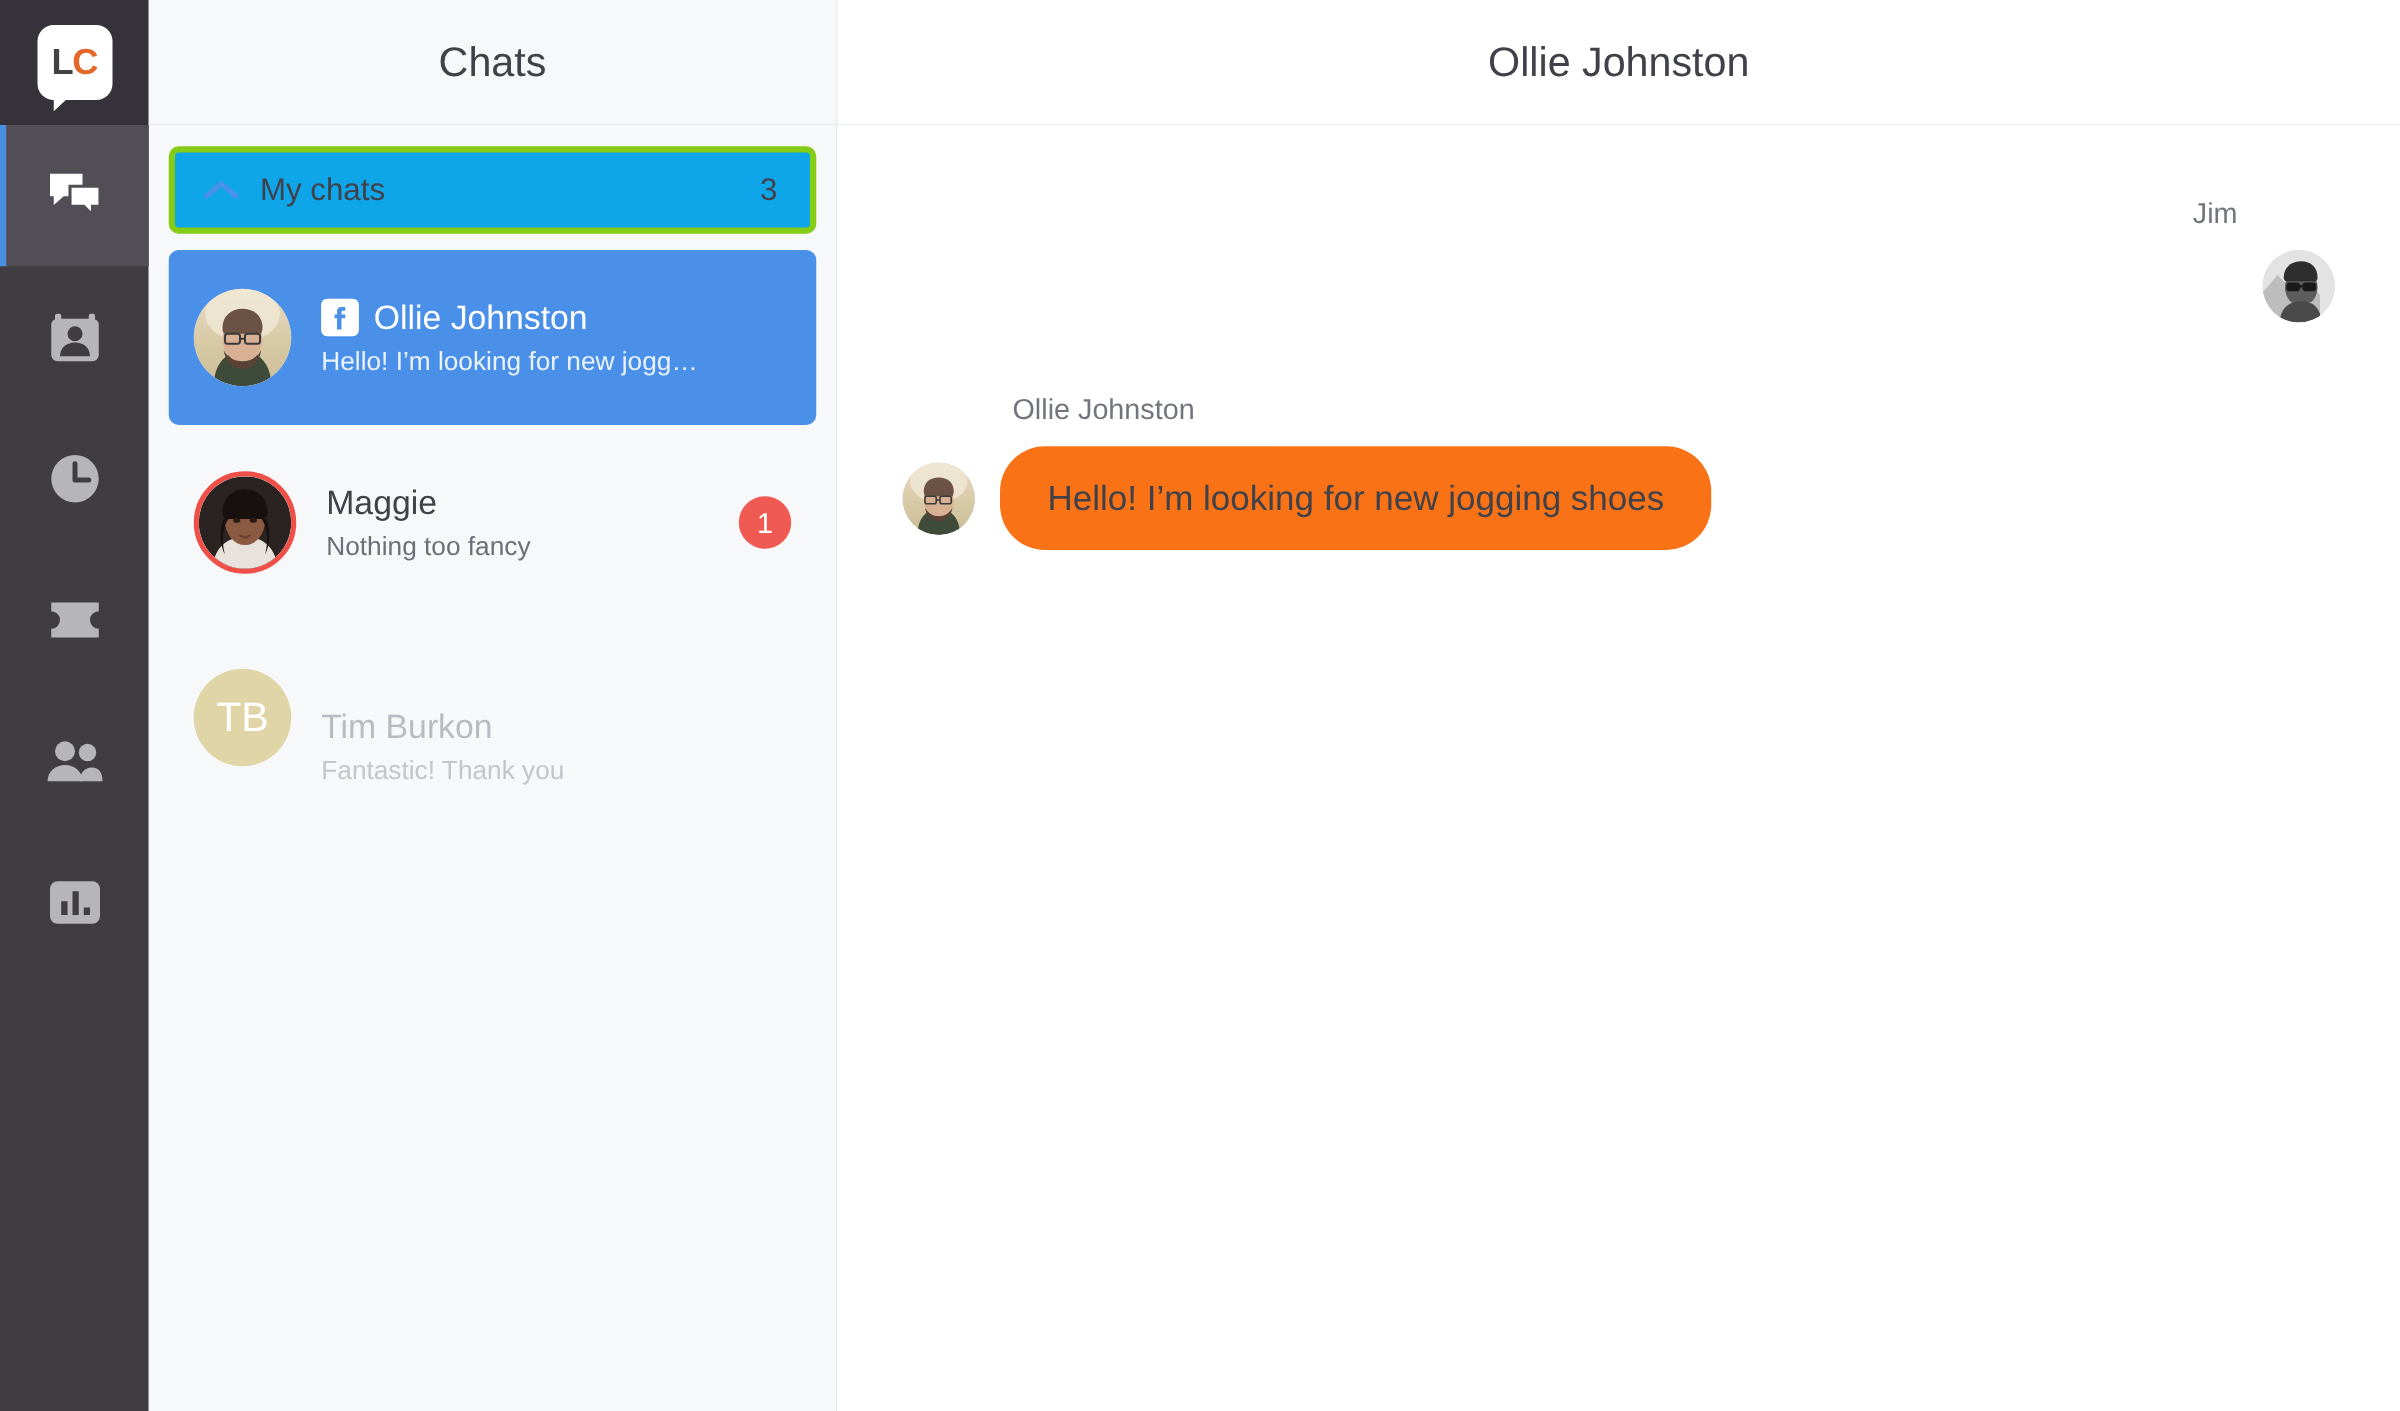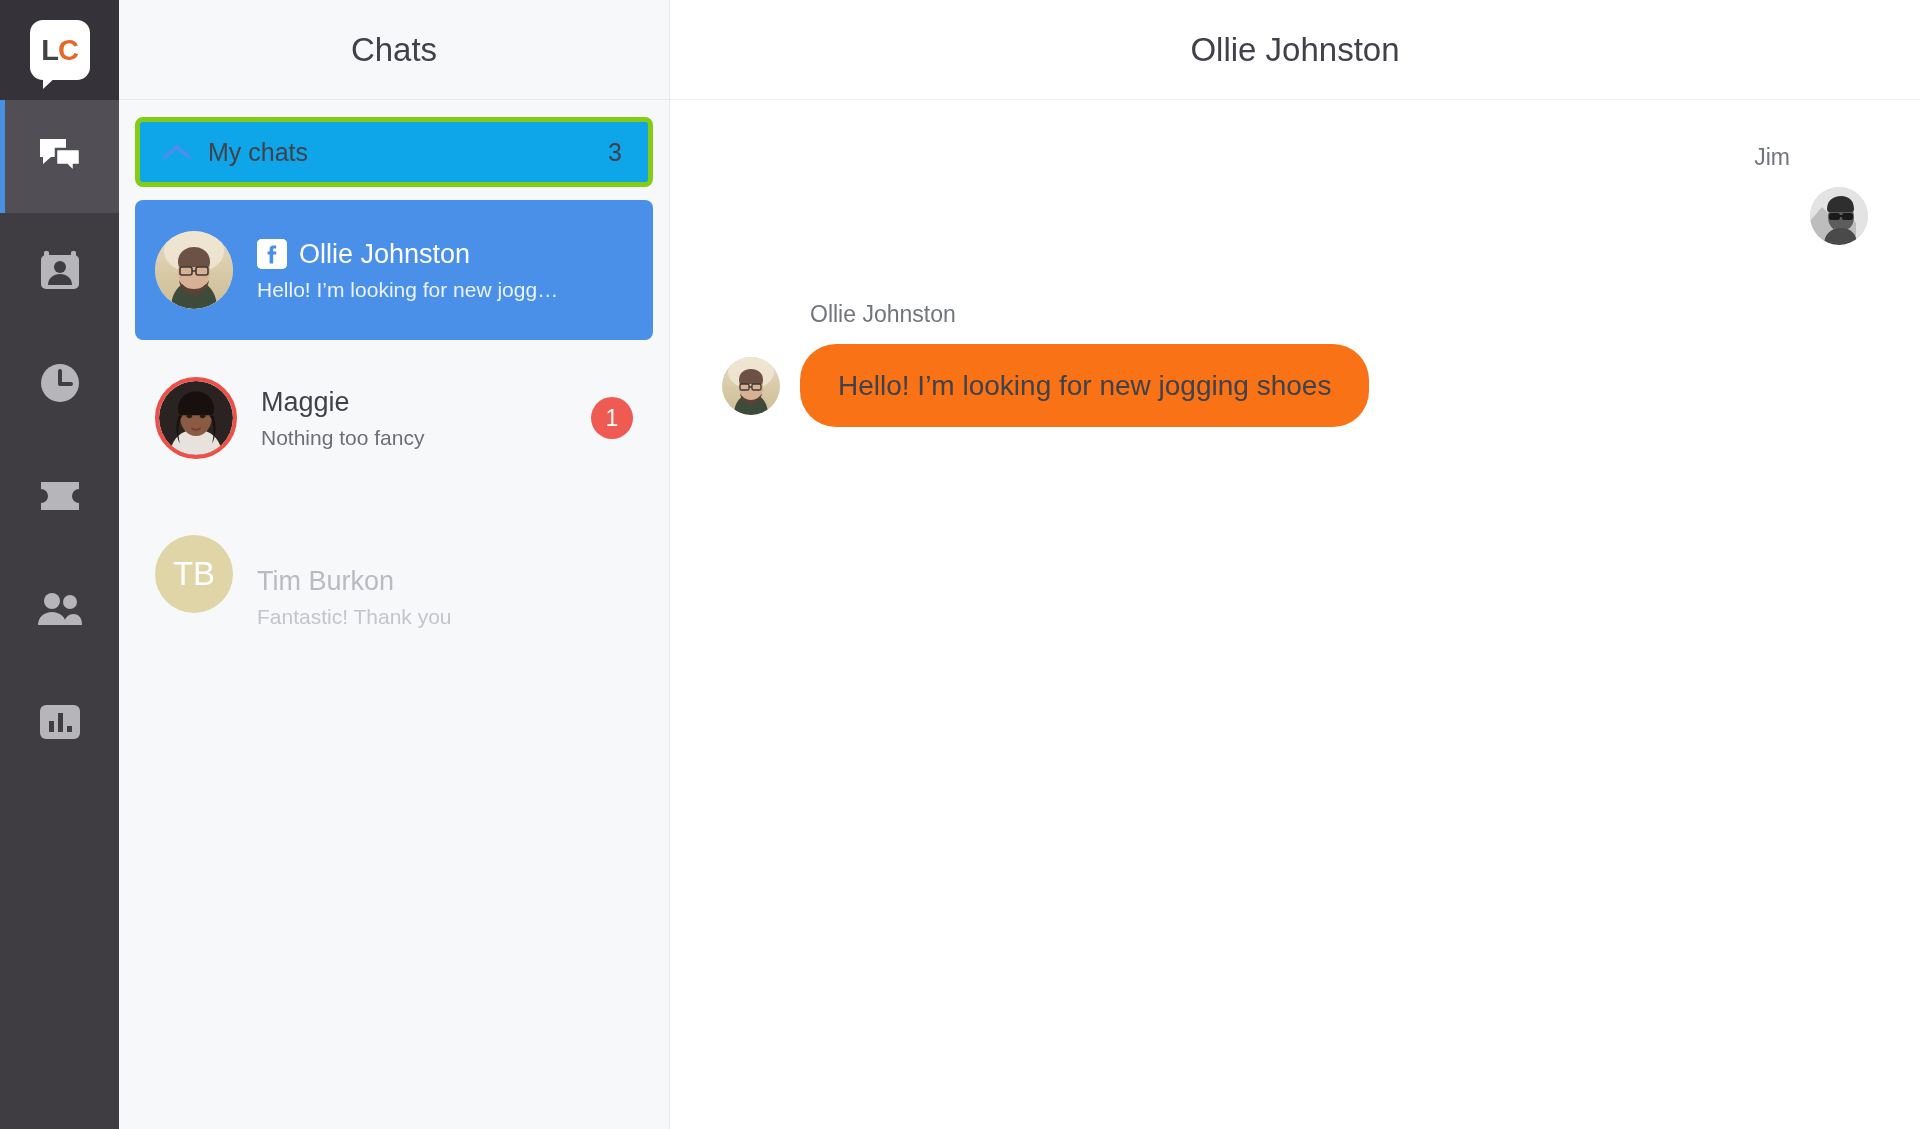--- a/index.html
+++ b/index.html
@@ -262,21 +262,21 @@
     font-size: 33px;
     color: #41414a;
   }
 
   .conv-body {
     flex: 1;
     padding: 44px 52px 0 52px;
     overflow: hidden;
   }
 
-  .msg-group { margin-bottom: 56px; }
+  .msg-group { margin-bottom: 56px; margin-top: 13px; }
   .msg-group.outgoing { display: flex; flex-direction: column; align-items: flex-end; }
   .msg-group.incoming { display: flex; flex-direction: column; align-items: flex-start; }
 
   .msg-author {
     font-size: 23px;
     color: #73757e;
     margin-bottom: 16px;
   }
   .msg-group.outgoing .msg-author { margin-right: 78px; }
   .msg-group.incoming .msg-author { margin-left: 88px; }

